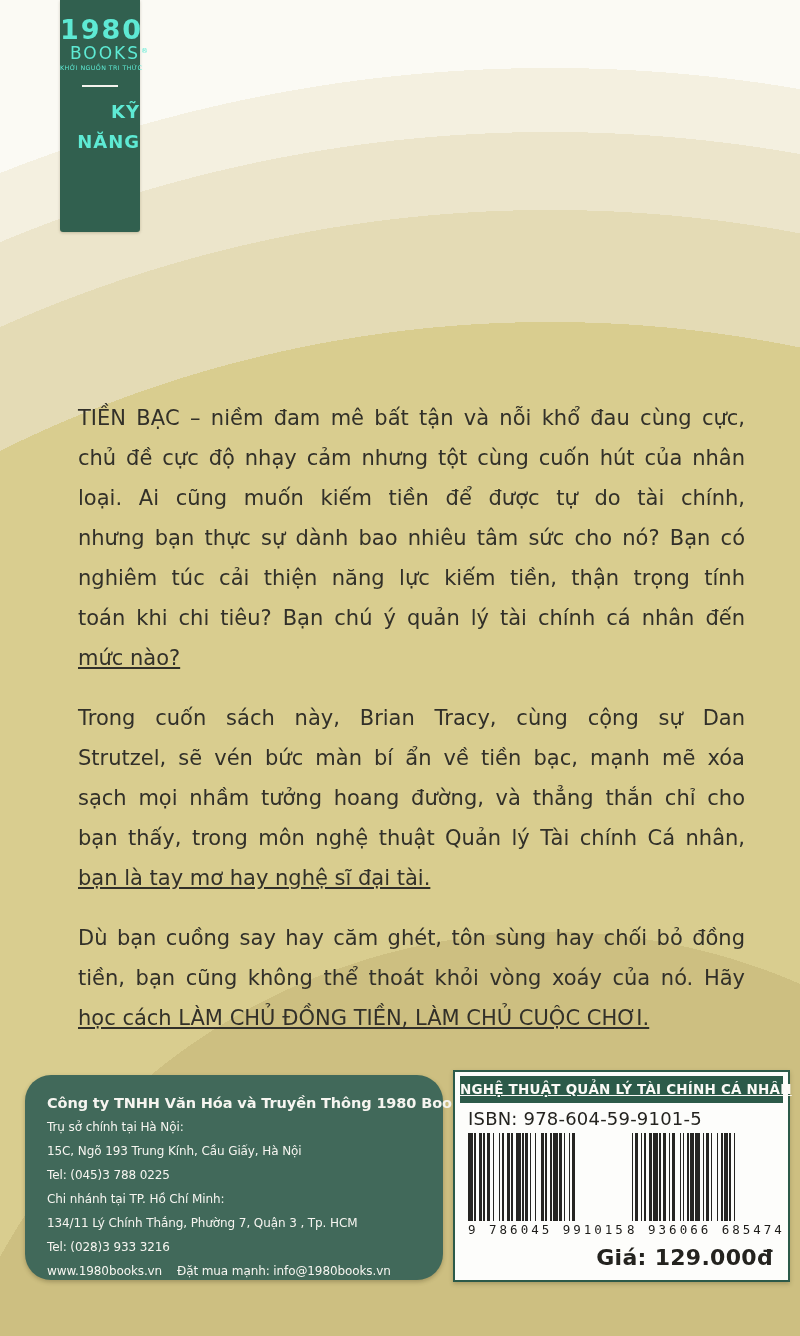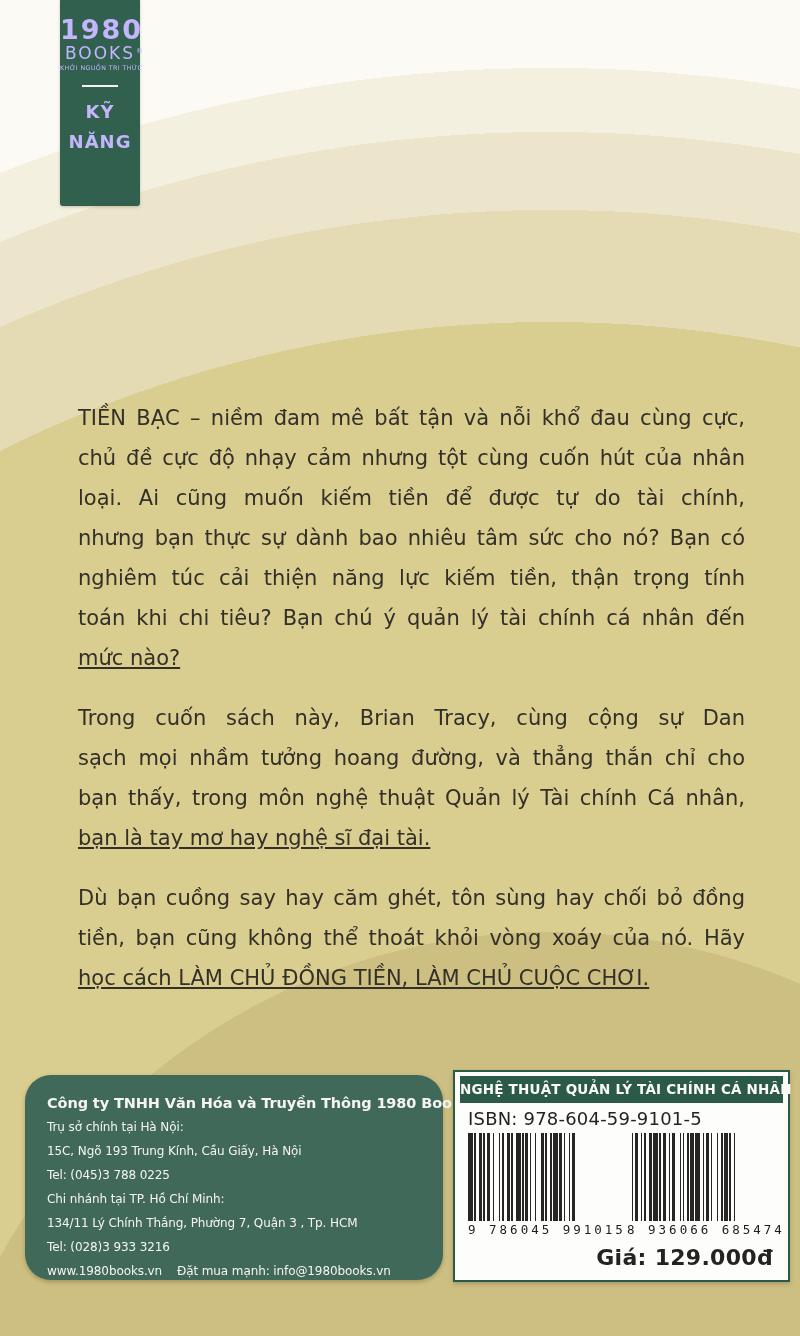--- a/index.html
+++ b/index.html
@@ -13,22 +13,22 @@
         #cdbf81 0 628px,
         #d9cd8f 628px 1238px,
         #e4dbb5 1238px 1350px,
         #ece5cb 1350px 1428px,
         #f4f0e0 1428px 1492px,
         #fbfaf4 1492px);
   }
 
   
   .ribbon{
-    position:absolute;left:60px;top:0;width:80px;height:206px;
-    background:#31604f;color:#c4b5fd;text-align:center;
+    position:absolute;left:60px;top:0;width:80px;height:232px;
+    background:#31604f;color:#5eead4;text-align:right;
     border-radius:0 0 3px 3px;
     box-shadow:0 1px 3px rgba(60,50,20,.25);
   }
   .ribbon .logo1980{font-size:27px;font-weight:bold;letter-spacing:2px;margin-top:16px;line-height:28px;}
   .ribbon .logobooks{font-size:17px;font-weight:normal;letter-spacing:2px;line-height:18px;position:relative;}
   .ribbon .reg{position:absolute;font-size:7px;top:-2px;margin-left:1px;}
   .ribbon .tagline{font-size:6.3px;letter-spacing:.4px;margin-top:2px;white-space:nowrap;}
   .ribbon .divider{width:36px;height:2px;background:#f4f3ee;margin:14px auto 10px auto;}
   .ribbon .cat{font-size:18px;font-weight:bold;letter-spacing:1px;line-height:30px;}
 
@@ -68,21 +68,21 @@
 
   
   .bcpanel{
     position:absolute;left:453px;top:1070px;width:337px;height:212px;
     background:#fdfdfb;border:2px solid #2c5a49;box-sizing:border-box;
     padding:4px 5px 0 5px;
     box-shadow:0 2px 4px rgba(60,50,20,.25);
   }
   .bcpanel .bchead{
     background:#2c5a49;color:#fbfaf6;height:27px;line-height:27px;
-    text-align:center;font-size:13.5px;font-weight:bold;letter-spacing:.2px;white-space:nowrap;
+    text-align:center;font-size:13.5px;font-weight:bold;letter-spacing:.2px;white-space:nowrap;text-decoration:underline;
   }
   .bcpanel .isbn{color:#24231f;font-size:18px;margin:5px 0 4px 8px;letter-spacing:.2px;}
   .bars-row{display:flex;justify-content:space-between;padding:0 8px;}
   .barcode{width:148px;}
   .bars{height:88px;display:flex;align-items:stretch;}
   .bars .bar{background:#262523;}
   .bars .gap{background:transparent;}
   .bc-digits{
     font-size:12.5px;color:#1e1d1a;letter-spacing:3px;white-space:nowrap;
     margin-top:1px;text-align:center;font-family:"DejaVu Sans Mono","Liberation Mono",monospace;
@@ -112,20 +112,21 @@
         <div class="jline">TIỀN BẠC – niềm đam mê bất tận và nỗi khổ đau cùng cực,</div>
         <div class="jline">chủ đề cực độ nhạy cảm nhưng tột cùng cuốn hút của nhân</div>
         <div class="jline">loại. Ai cũng muốn kiếm tiền để được tự do tài chính,</div>
         <div class="jline">nhưng bạn thực sự dành bao nhiêu tâm sức cho nó? Bạn có</div>
         <div class="jline">nghiêm túc cải thiện năng lực kiếm tiền, thận trọng tính</div>
         <div class="jline">toán khi chi tiêu? Bạn chú ý quản lý tài chính cá nhân đến</div>
         <div class="lline">mức nào?</div>
       </div>
       <div class="para">
         <div class="jline">Trong cuốn sách này, Brian Tracy, cùng cộng sự Dan</div>
+        <div class="jline">Strutzel, sẽ vén bức màn bí ẩn về tiền bạc, mạnh mẽ xóa</div>
         <div class="jline">sạch mọi nhầm tưởng hoang đường, và thẳng thắn chỉ cho</div>
         <div class="jline">bạn thấy, trong môn nghệ thuật Quản lý Tài chính Cá nhân,</div>
         <div class="lline">bạn là tay mơ hay nghệ sĩ đại tài.</div>
       </div>
       <div class="para">
         <div class="jline">Dù bạn cuồng say hay căm ghét, tôn sùng hay chối bỏ đồng</div>
         <div class="jline">tiền, bạn cũng không thể thoát khỏi vòng xoáy của nó. Hãy</div>
         <div class="lline">học cách LÀM CHỦ ĐỒNG TIỀN, LÀM CHỦ CUỘC CHƠI.</div>
       </div>
     </div>

